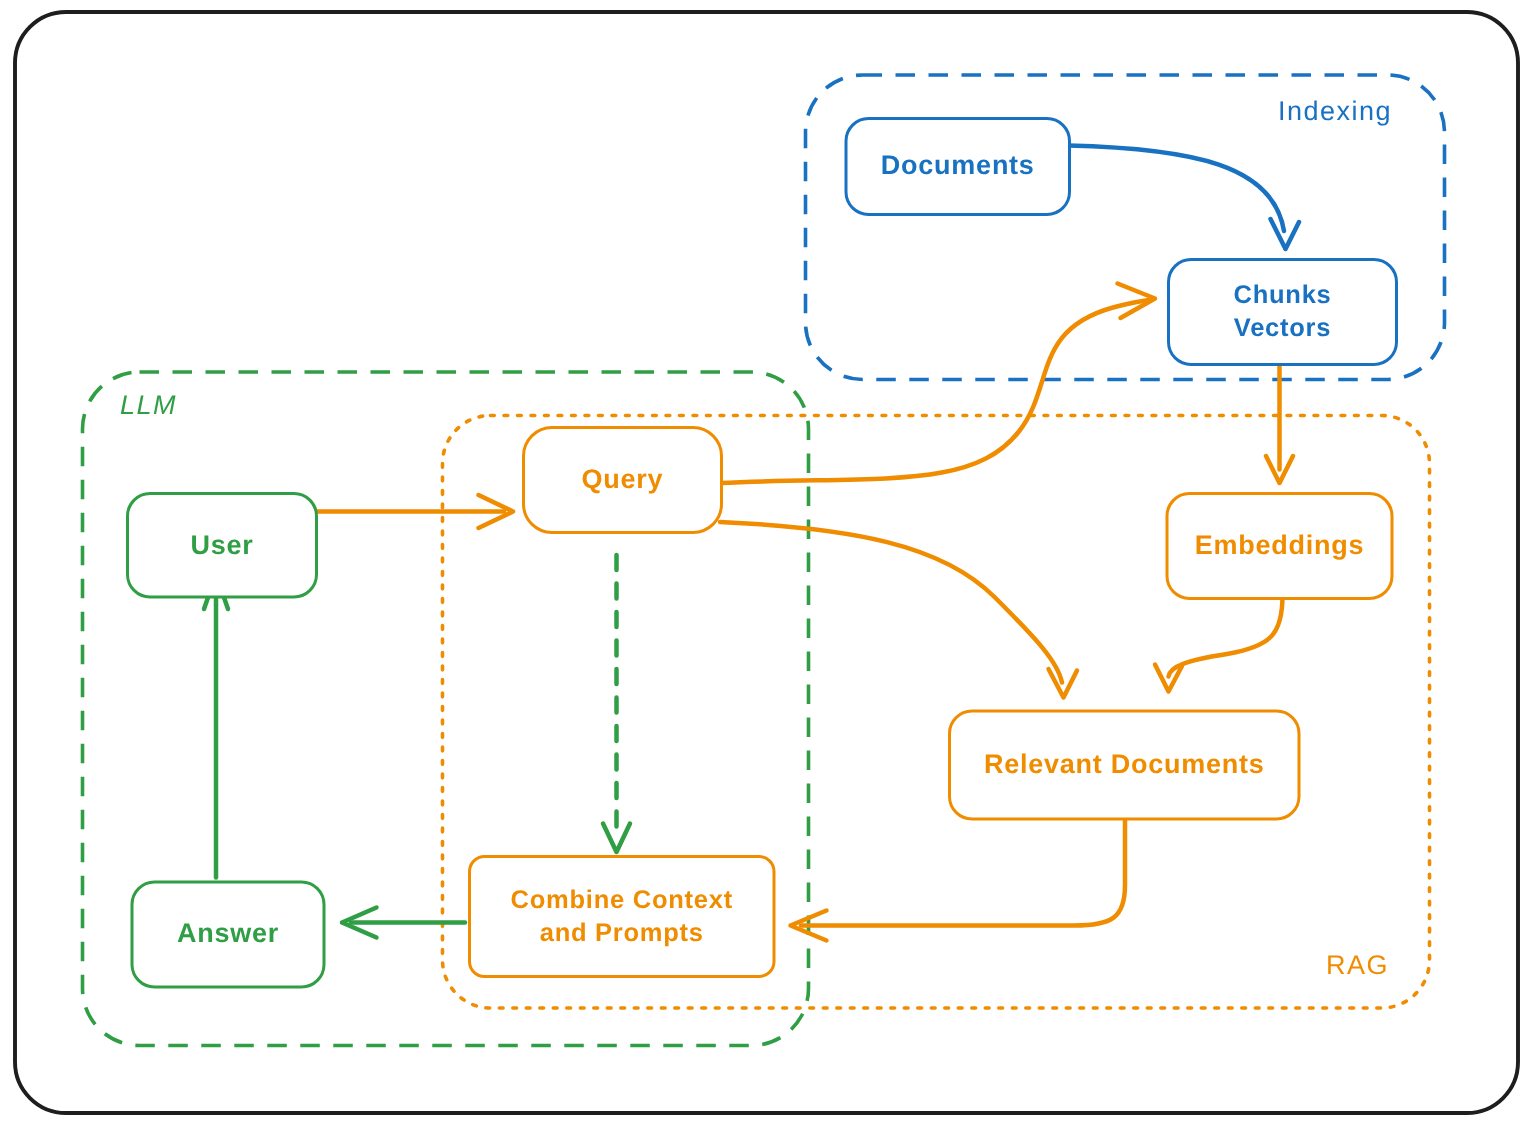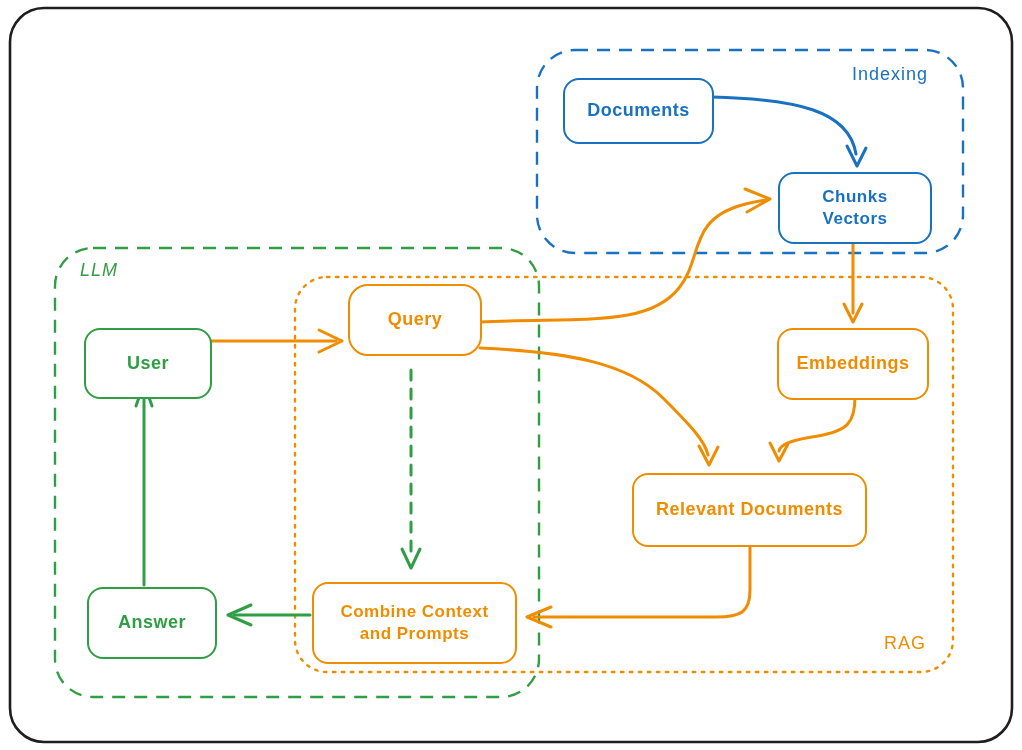--- a/index.html
+++ b/index.html
@@ -103,21 +103,21 @@
   </div>
 
   <div class="node orange" style="left:777px;top:328px;width:148px;height:68px;">
     <span>Embeddings</span>
   </div>
 
   <div class="node orange" style="left:632px;top:473px;width:231px;height:70px;">
     <span>Relevant Documents</span>
   </div>
 
-  <div class="node orange" style="left:312px;top:582px;width:201px;height:78px;">
+  <div class="node orange" style="left:312px;top:570px;width:201px;height:78px;border-radius:11px;">
     <span class="l2">Combine Context</span>
     <span class="l2">and Prompts</span>
   </div>
 
   <div class="node green" style="left:87px;top:587px;width:126px;height:68px;">
     <span>Answer</span>
   </div>
 
 </div>
 

